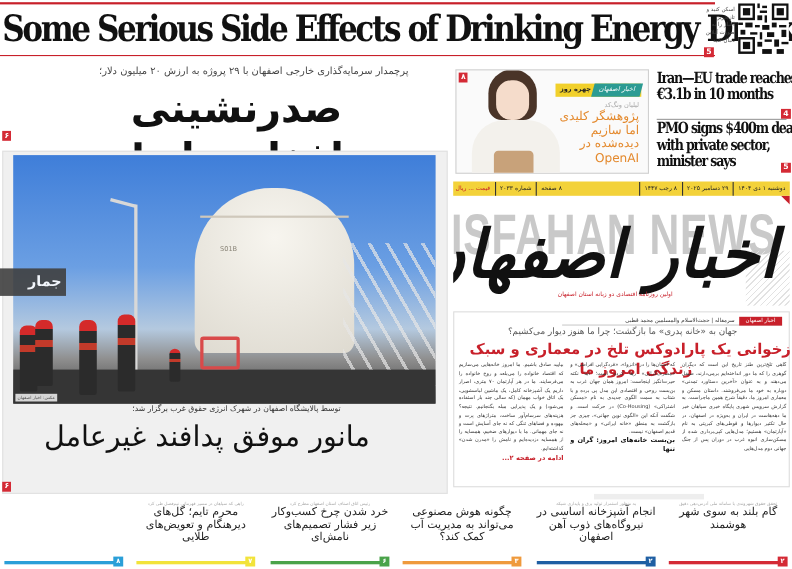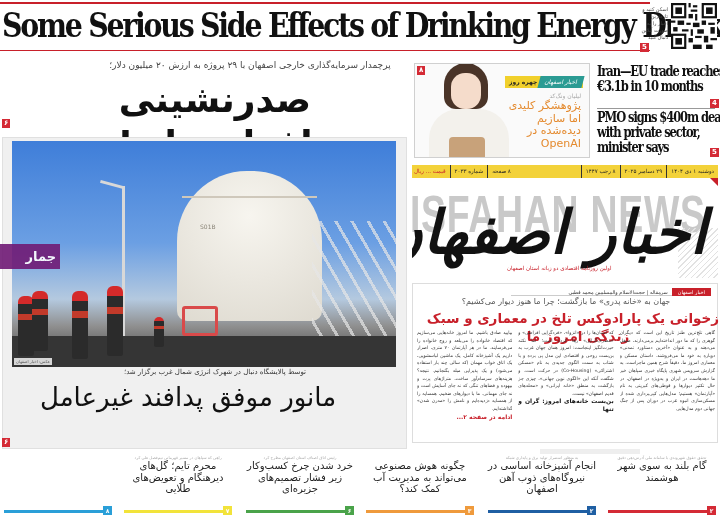--- a/index.html
+++ b/index.html
@@ -9,33 +9,33 @@
 
   
   .top-rule { position: absolute; left: 0; top: 2px; width: 650px; height: 2px; background: #c8202a; }
   .top-rule2 { position: absolute; left: 0; top: 50px; width: 650px; height: 1px; background: #c8202a; }
   .banner { position: absolute; left: 2px; top: 4px; width: 640px; height: 44px; font-family: "DejaVu Serif", serif; font-weight: bold; font-size: 33px; letter-spacing: -2.6px; line-height: 44px; color: #111; white-space: nowrap; transform: scaleX(0.86); transform-origin: left center; }
   .qr-text { position: absolute; left: 640px; top: 6px; width: 28px; font-size: 5px; line-height: 7px; color: #444; text-align: right; }
   .pagenum { display: inline-block; background: #d42a35; color: #fff; font-size: 7px; font-weight: bold; line-height: 9px; padding: 0 2px; }
   .qr { position: absolute; left: 671px; top: 3px; width: 46px; height: 46px; background: #fff; }
 
   
-  .kicker { position: absolute; left: 90px; top: 60px; width: 320px; font-size: 9px; color: #444; text-align: center; }
+  .kicker { position: absolute; left: 90px; top: 60px; width: 320px; font-size: 9px; color: #444; text-align: left; }
   .headline-main { position: absolute; left: 30px; top: 78px; width: 370px; font-size: 36px; font-weight: bold; color: #111; text-align: center; line-height: 44px; letter-spacing: -1px; }
   .photo-frame { position: absolute; left: 2px; top: 137px; width: 405px; height: 312px; background: #f0f0f0; border: 1px solid #e0e0e0; }
   .photo { position: absolute; left: 12px; top: 141px; width: 384px; height: 226px; overflow: hidden; background: linear-gradient(#3f7ed9 0%, #6b9fe3 45%, #b4c9df 70%, #8f8f8f 82%, #3a3a3a 100%); }
   .tank { position: absolute; left: 165px; top: 30px; width: 145px; height: 150px; border-radius: 70px 70px 10px 10px; background: radial-gradient(circle at 50% 30%, #f7f5ef, #dedad0); }
   .tank-ring { position: absolute; left: 170px; top: 55px; width: 135px; height: 2px; background: #cfc8bb; }
   .pole { position: absolute; left: 110px; top: 45px; width: 3px; height: 180px; background: #d8d8d8; }
   .pole-arm { position: absolute; left: 88px; top: 42px; width: 24px; height: 3px; background: #d8d8d8; transform: rotate(15deg); }
   .struct { position: absolute; left: 300px; top: 80px; width: 84px; height: 130px; background: repeating-linear-gradient(60deg, rgba(230,230,230,.7) 0 3px, transparent 3px 14px); }
   .fireman { position: absolute; width: 16px; height: 60px; background: linear-gradient(#d42a2a 0 14%, #2b2b2b 14% 30%, #c23a2a 30% 40%, #2b2b2b 40% 100%); border-radius: 6px 6px 2px 2px; }
   .ground { position: absolute; left: 0; top: 195px; width: 384px; height: 31px; background: #353535; }
   .photo-credit { position: absolute; left: 14px; top: 358px; font-size: 4px; color: #555; background: rgba(255,255,255,.8); padding: 1px 2px; }
-  .jamar { position: absolute; left: 0; top: 244px; width: 60px; height: 25px; background: #701a75; color: #fff; font-weight: bold; font-size: 13px; line-height: 25px; text-align: right; padding-right: 4px; opacity: .9; }
+  .jamar { position: absolute; left: 0; top: 244px; width: 60px; height: 25px; background: #404040; color: #fff; font-weight: bold; font-size: 13px; line-height: 25px; text-align: right; padding-right: 4px; opacity: .9; }
   .caption-kicker { position: absolute; left: 60px; top: 368px; width: 310px; font-size: 7px; color: #333; text-align: center; }
   .caption-head { position: absolute; left: 40px; top: 378px; width: 330px; font-size: 26px; color: #111; text-align: left; line-height: 38px; }
 
   
   .promo { position: absolute; left: 414px; top: 63px; width: 176px; height: 95px; border: 1px solid #d0d0d0; background: #fafafa; overflow: hidden; }
   .promo-woman { position: absolute; left: 12px; top: -5px; width: 80px; height: 105px; }
   .promo-hair { position: absolute; left: 17px; top: 4px; width: 44px; height: 46px; border-radius: 22px 22px 12px 12px; background: #4a3428; }
   .promo-face { position: absolute; left: 24px; top: 14px; width: 30px; height: 36px; border-radius: 14px; background: #f5dccb; }
   .promo-shirt { position: absolute; left: 2px; top: 50px; width: 80px; height: 60px; border-radius: 30px 30px 0 0; background: #f3f1ec; }
   .promo-cup { position: absolute; left: 22px; top: 78px; width: 36px; height: 30px; background: #c8a27a; border-radius: 4px; }
@@ -140,21 +140,21 @@
   <div class="ground"></div>
   <div class="fireman" style="left:6px;top:155px;"></div>
   <div class="fireman" style="left:20px;top:150px;"></div>
   <div class="fireman" style="left:60px;top:150px;height:68px;"></div>
   <div class="fireman" style="left:95px;top:145px;height:70px;"></div>
   <div class="fireman" style="left:142px;top:176px;width:10px;height:30px;"></div>
   <div class="abs" style="left:170px;top:165px;width:36px;height:30px;border:3px solid #d94a4a;border-radius:3px;"></div>
 </div>
 <div class="jamar rtl">جمار</div>
 <div class="photo-credit rtl">عکس: اخبار اصفهان</div>
-<div class="caption-kicker rtl">توسط پالایشگاه دنبال در شهرک انرژی شمال غرب برگزار شد؛</div>
+<div class="caption-kicker rtl">توسط پالایشگاه اصفهان در شهرک انرژی حقوق غرب برگزار شد؛</div>
 <div class="caption-head rtl">مانور موفق پدافند غیرعامل</div>
 <span class="pagenum abs" style="left:2px;top:438px;">۶</span>
 
 <div class="promo">
   <div class="promo-woman">
     <div class="promo-shirt"></div>
     <div class="promo-hair"></div>
     <div class="promo-face"></div>
     <div class="promo-cup"></div>
   </div>
@@ -220,21 +220,21 @@
   <div class="t-num" style="background:#2a9fd8;">۸</div>
 </div>
 <div class="teaser" style="left:122px;">
   <div class="t-kicker rtl">راهی که سپاهان در مسیر قهرمانی نیم‌فصل طی کرد</div>
   <div class="t-head">محرم تایم؛ گل‌های دیرهنگام و تعویض‌های طلایی</div>
   <div class="t-rule" style="background:#f2e33a;"></div>
   <div class="t-num" style="background:#f2e33a;">۷</div>
 </div>
 <div class="teaser" style="left:244px;">
   <div class="t-kicker rtl">رئیس اتاق اصناف استان اصفهان مطرح کرد</div>
-  <div class="t-head">خرد شدن چرخ کسب‌وکار زیر فشار تصمیم‌های جزیره‌ای</div>
+  <div class="t-head">خرد شدن چرخ کسب‌وکار زیر فشار تصمیم‌های نامش‌ای</div>
   <div class="t-rule" style="background:#4aa34a;"></div>
   <div class="t-num" style="background:#4aa34a;">۶</div>
 </div>
 <div class="teaser" style="left:364px;">
   <div class="t-kicker rtl"></div>
   <div class="t-head">چگونه هوش مصنوعی می‌تواند به مدیریت آب کمک کند؟</div>
   <div class="t-rule" style="background:#ef9a3c;"></div>
   <div class="t-num" style="background:#ef9a3c;">۳</div>
 </div>
 <div class="teaser" style="left:486px;">

